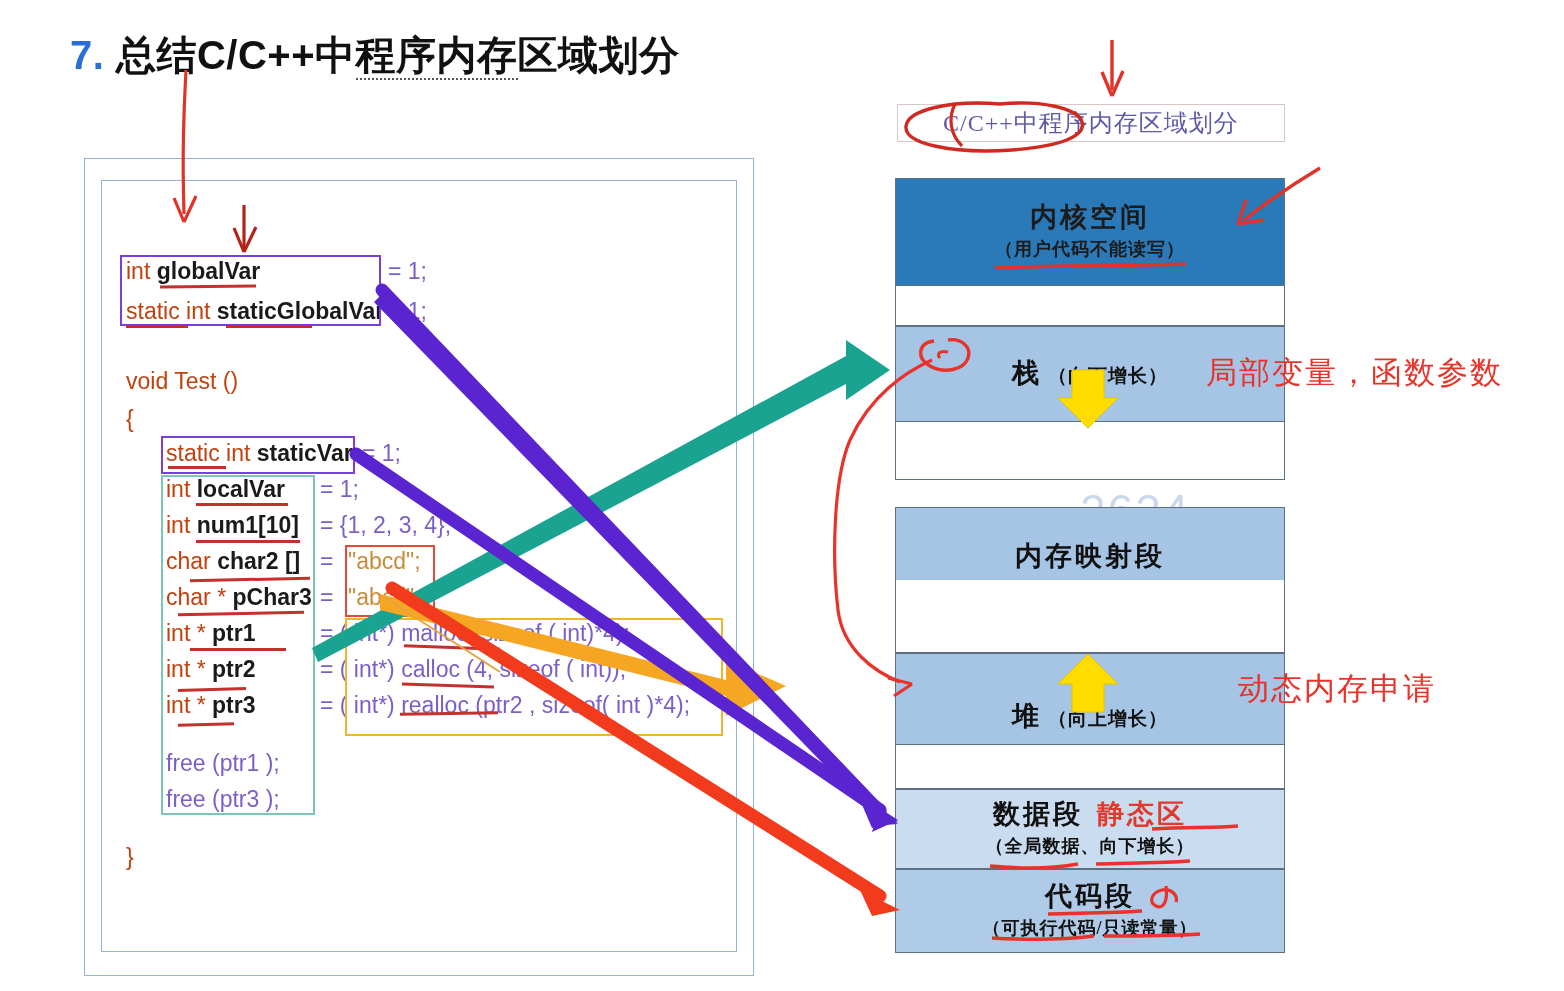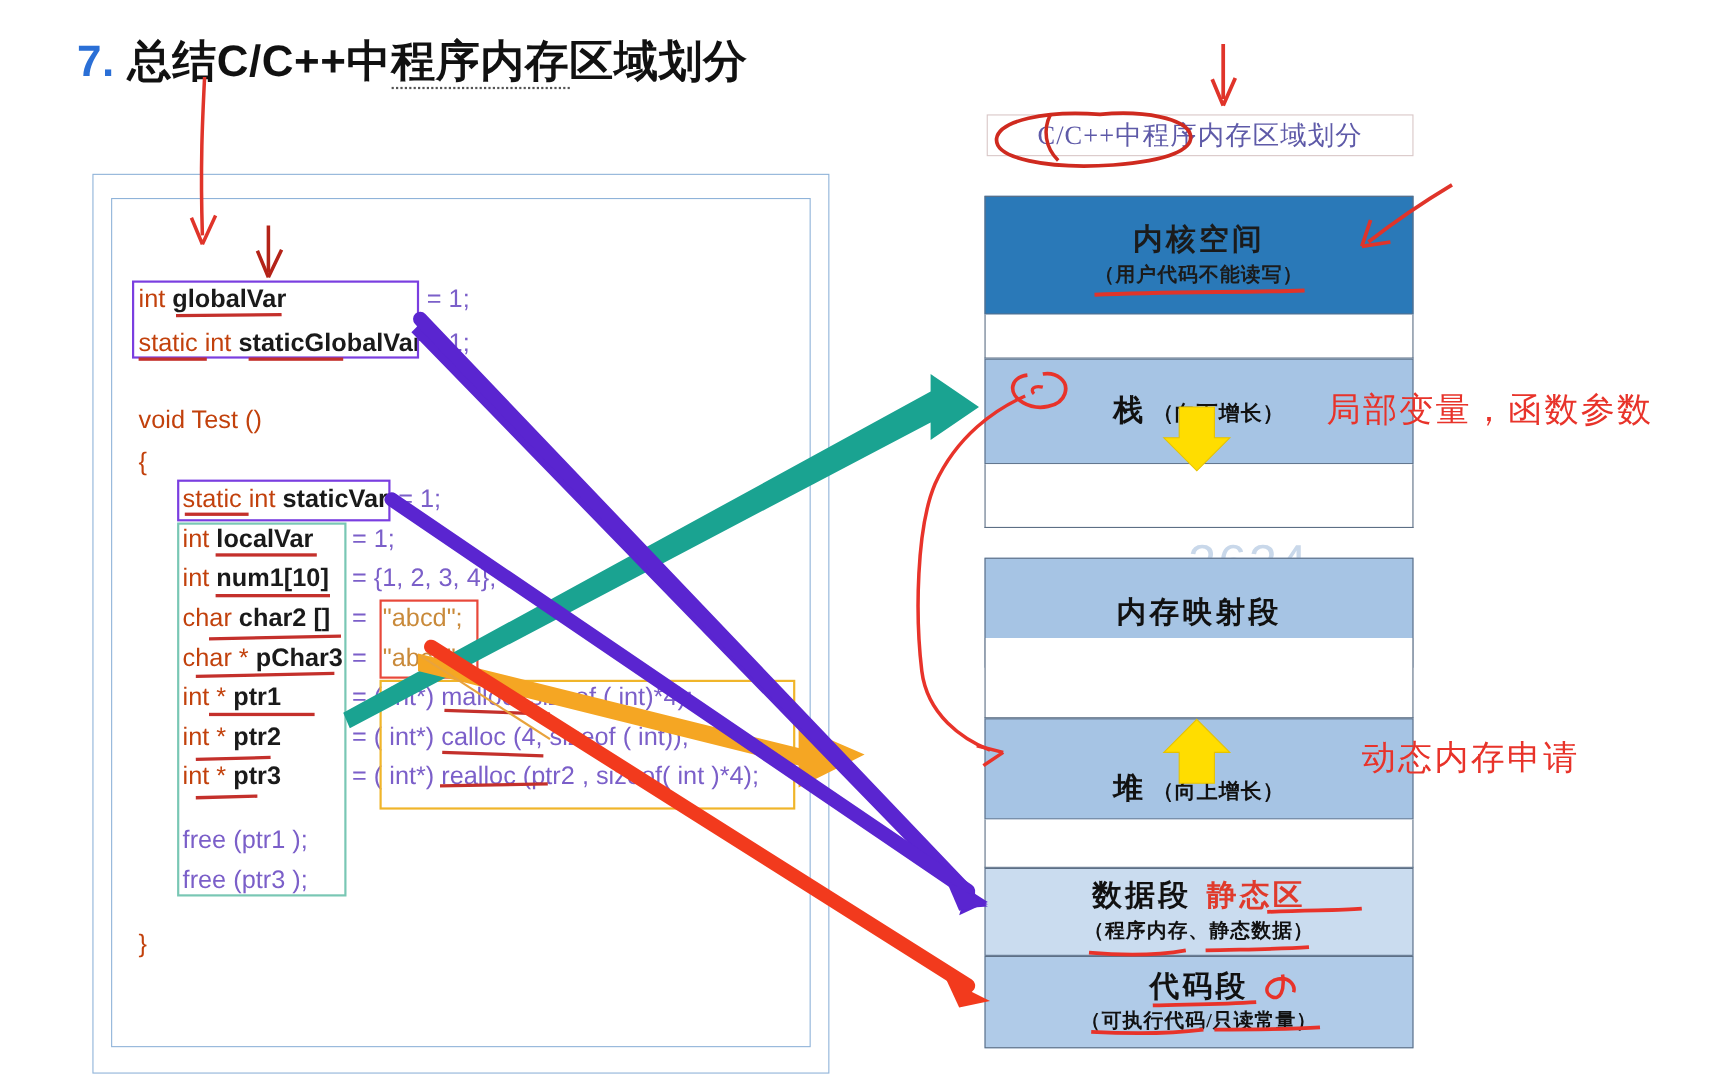--- a/index.html
+++ b/index.html
@@ -291,21 +291,21 @@
       </div>
     </div>
 
     <div class="mblock gap" style="top:567px;height:44px;"></div>
 
     <div class="mblock seg-b" style="top:611px;height:80px;justify-content:center;">
       <div class="row-line">
         <span class="t1">数据段</span>
         <span class="t1 redstatic" style="margin-left:14px;font-family:Liberation Serif, serif;">静态区</span>
       </div>
-      <div class="t2">（程序内存、静态数据）</div>
+      <div class="t2">（全局数据、向下增长）</div>
     </div>
 
     <div class="mblock seg-c" style="top:691px;height:84px;">
       <div class="t1">代码段</div>
       <div class="t2">（可执行代码/只读常量）</div>
     </div>
   </div>
 
   <div class="redtext" style="left:1206px;top:352px;">局部变量，函数参数</div>
   <div class="redtext" style="left:1238px;top:668px;">动态内存申请</div>

